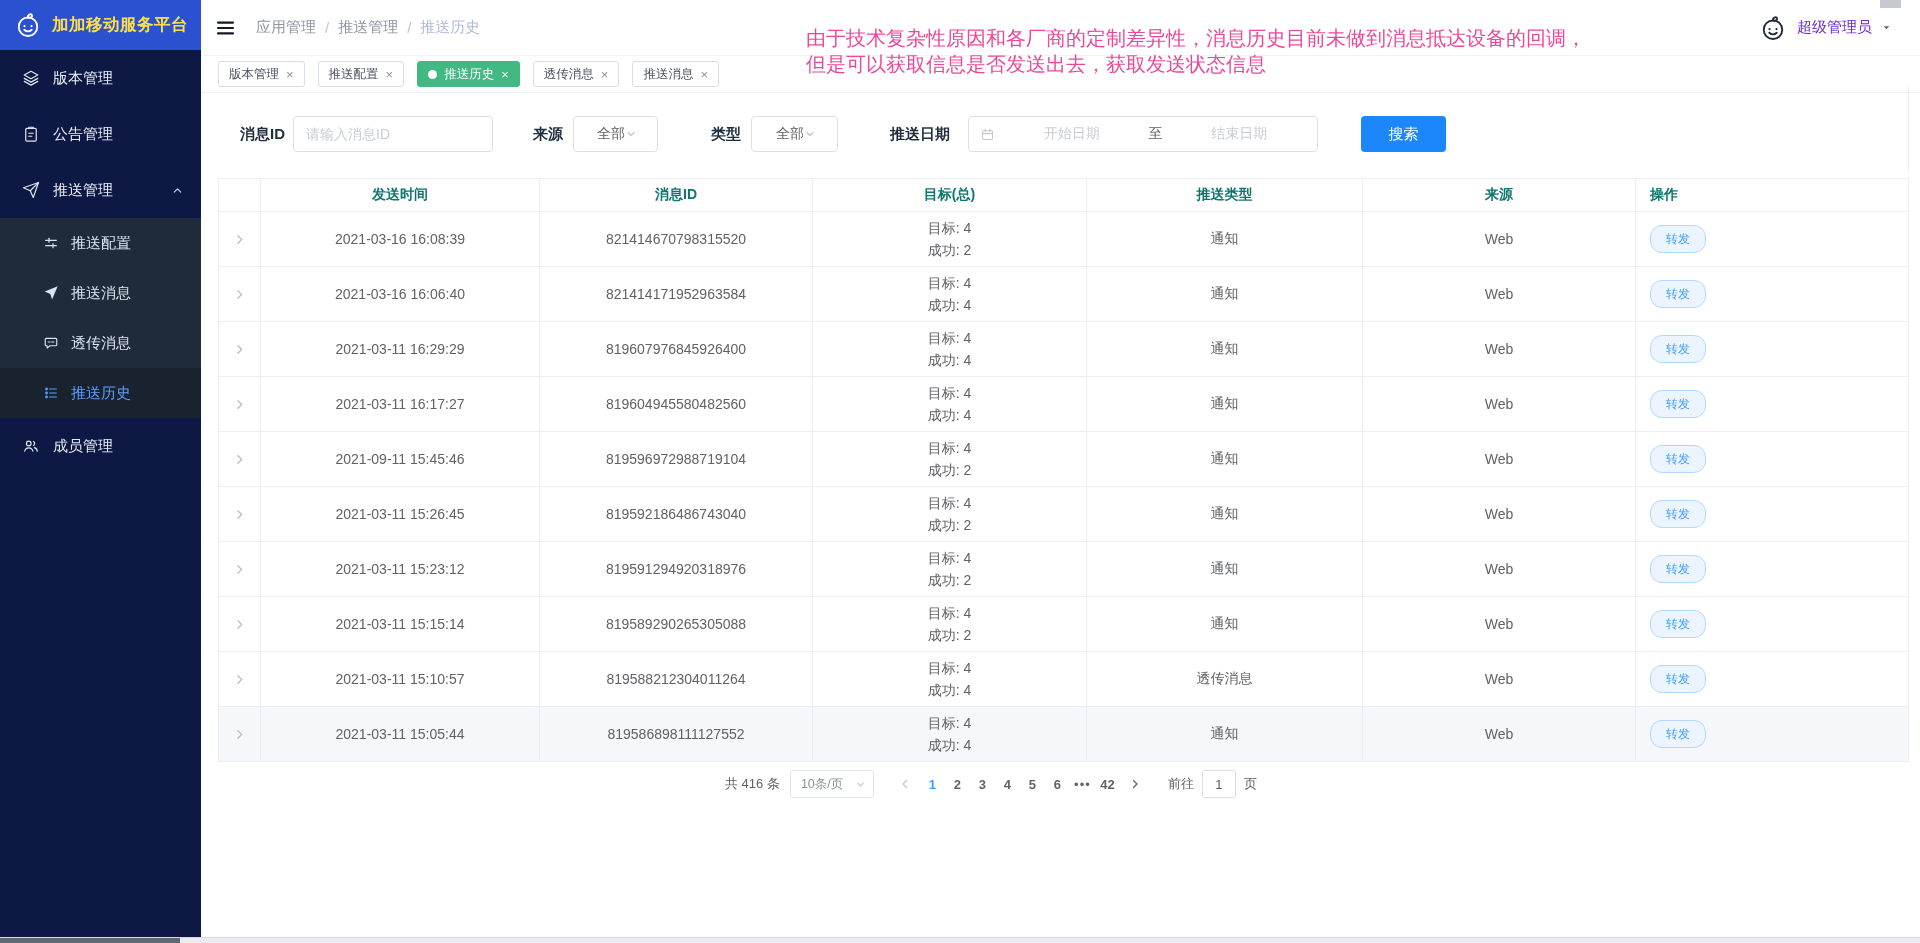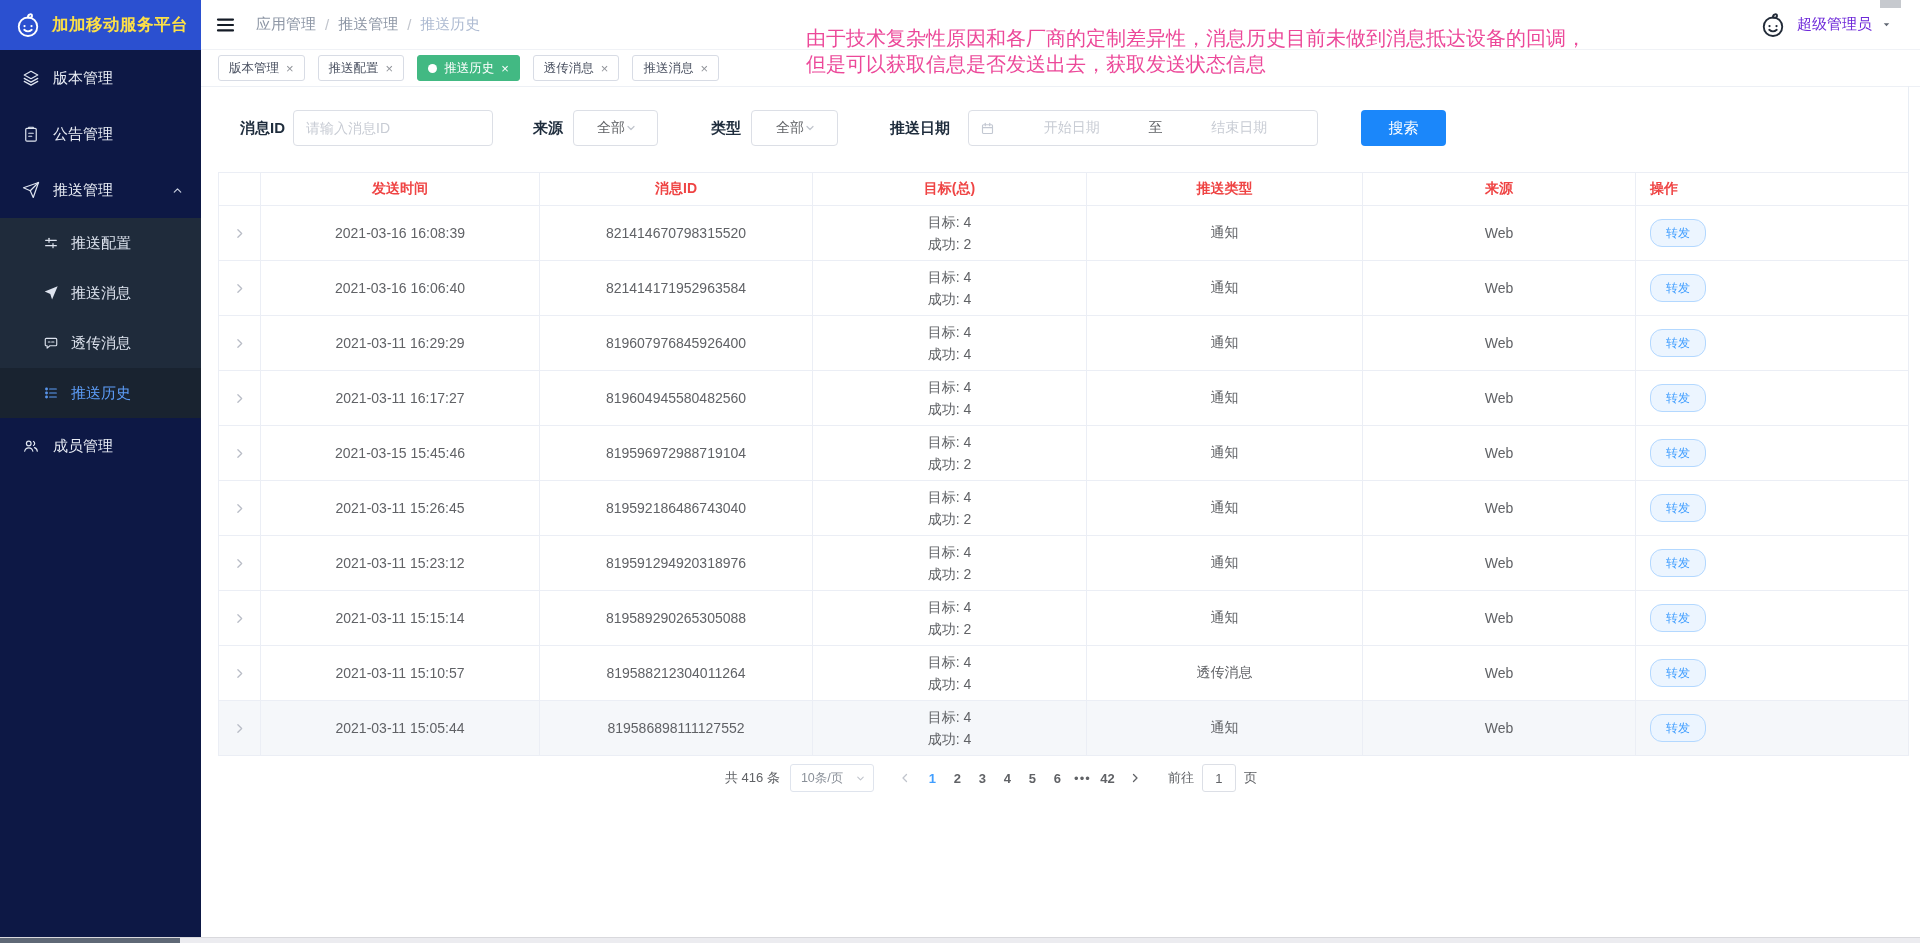--- a/index.html
+++ b/index.html
@@ -16,21 +16,21 @@
   .mi svg { width:18px; height:18px; color:#dfe5f0; }
   .mi .chev { position:absolute; right:17px; width:13px; height:13px; color:#c7cede; }
   .submenu { background:#1f2b3b; }
   .smi { height:50px; display:flex; align-items:center; padding-left:43px; gap:12px; color:#dde3ee; font-size:15px; cursor:pointer; }
   .smi svg { width:16px; height:16px; color:#dde3ee; }
   .smi.active { color:#5d9df8; background:rgba(0,0,0,.18); }
   .smi.active svg { color:#5d9df8; }
 
   
   .main { position:absolute; left:201px; top:0; right:0; }
-  .topbar { height:50px; display:flex; align-items:center; padding:0 28px 0 13px; border-bottom:1px solid #f0f2f6; background:#fff; }
+  .topbar { height:56px; display:flex; align-items:center; padding:0 28px 0 13px; border-bottom:1px solid #f0f2f6; background:#fff; }
   .hamburger { width:23px; height:20px; color:#141b26; margin-right:19px; cursor:pointer; }
   .breadcrumb { display:flex; align-items:center; gap:9px; font-size:15px; color:#8d96a5; }
   .breadcrumb .sep { color:#c0c4cc; }
   .breadcrumb .bc-last { color:#aebbd2; }
   .spacer { flex:1; }
   .user { display:flex; align-items:center; gap:9px; cursor:pointer; }
   .user svg.face { width:30px; height:30px; color:#222b38; }
   .user .uname { font-size:15px; color:#6d28d9; }
   .user .caret { width:11px; height:11px; color:#5f6672; }
 
@@ -60,21 +60,21 @@
   .daterange .cal { width:15px; height:15px; color:#c3c8d2; flex:none; }
   .daterange .ph { color:#c8ccd4; flex:1; text-align:center; }
   .daterange .to { color:#606266; }
   .btn-search { margin-left:43px; width:85px; height:36px; background:#1b87fa; border:none; border-radius:4px; color:#fff; font-size:15px; cursor:pointer; font-family:inherit; }
 
   
   .content-border { position:absolute; left:1707px; top:86px; height:669px; width:0; border-left:1px solid #e8edf4; }
   .tablewrap { margin:26px 0 0 17px; width:1690px; }
   table { width:100%; border-collapse:collapse; table-layout:fixed; }
   th, td { border:1px solid #ebeef5; text-align:center; }
-  th { height:33px; font-size:14px; font-weight:bold; color:#ef4444; background:#fff; }
+  th { height:33px; font-size:14px; font-weight:bold; color:#0f766e; background:#fff; }
   td { height:55px; font-size:14px; color:#606266; background:#fff; }
   th.col-action, td.col-action { text-align:left; padding-left:14px; }
   tr.hovered td { background:#f5f7fa; }
   .expand { width:13px; height:13px; color:#b9bdc7; margin:0 auto; cursor:pointer; }
   .tgt span { display:block; line-height:22px; }
   .btn-forward { height:28px; padding:0 15px; background:#ecf5ff; border:1px solid #b3d8ff; border-radius:12px; color:#409eff; font-size:12px; cursor:pointer; font-family:inherit; }
 
   
   .pagination { margin:8px 0 0 524px; display:flex; align-items:center; font-size:13px; color:#606266; }
   .pg-total { margin-right:10px; white-space:nowrap; }
@@ -360,21 +360,21 @@
             <td>通知</td>
             <td>Web</td>
             <td class="col-action"><button class="btn-forward">转发</button></td>
           </tr>
           <tr>
             <td>
                 <svg class="expand" viewBox="0 0 24 24" fill="none" stroke="currentColor" stroke-width="2.4" stroke-linecap="round" stroke-linejoin="round">
                   <polyline points="9 5 16 12 9 19"></polyline>
                 </svg>
               </td>
-            <td>2021-03-15 15:45:46</td>
+            <td>2021-09-11 15:45:46</td>
             <td>819596972988719104</td>
             <td class="tgt">
                 <span>目标: 4</span>
                 <span>成功: 2</span>
               </td>
             <td>通知</td>
             <td>Web</td>
             <td class="col-action"><button class="btn-forward">转发</button></td>
           </tr>
           <tr>

